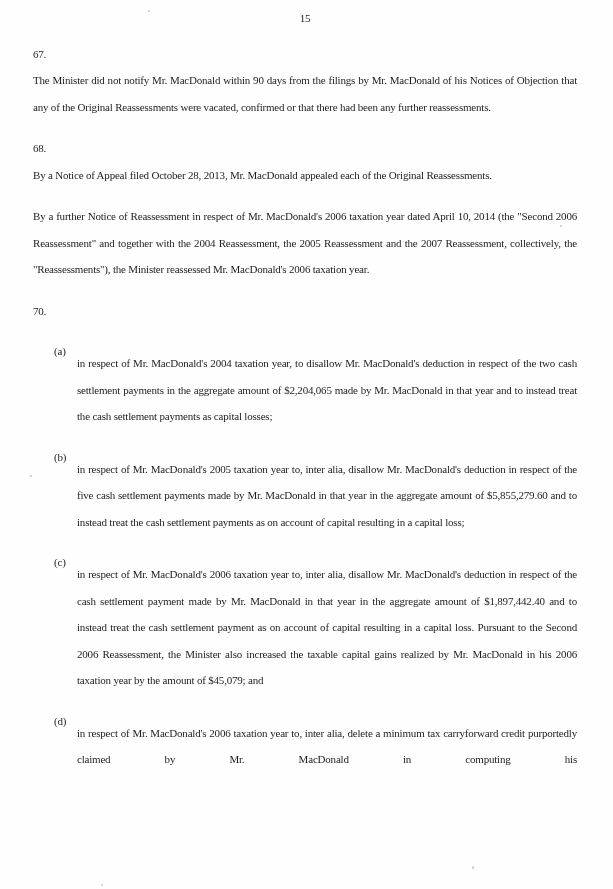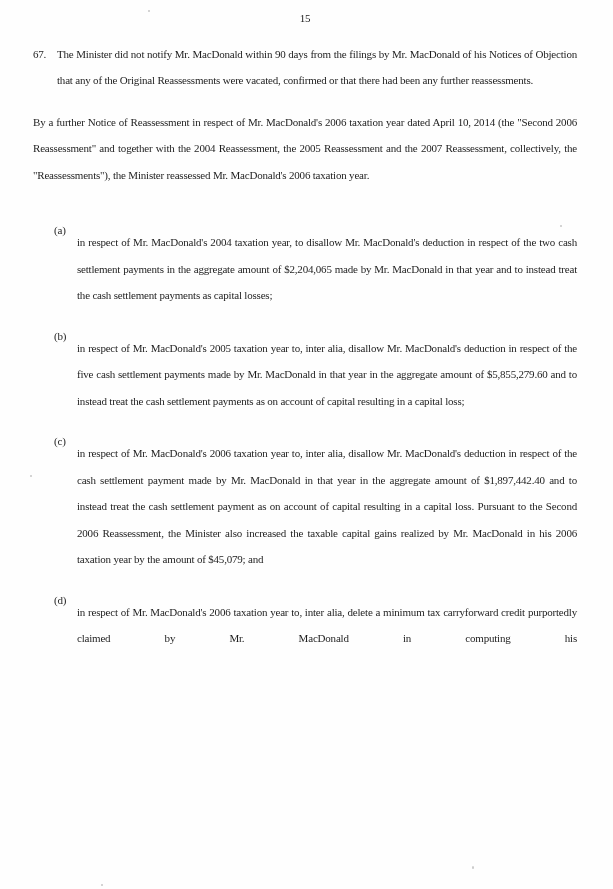--- a/index.html
+++ b/index.html
@@ -22,20 +22,21 @@
     color: #1e1e1e;
     overflow: hidden;
   }
   .page-number {
     text-align: center;
     margin-bottom: 9px;
   }
   .para {
     display: flex;
     margin: 0 0 15px 0;
+    flex-direction: column;
   }
   .para-num {
     width: 24px;
     flex-shrink: 0;
   }
   .para-body {
     flex: 1;
     text-align: justify;
   }
   .subitems {
@@ -72,26 +73,31 @@
 
 <div class="page">
 
   <div class="page-number">15</div>
 
   <div class="para">
     <div class="para-num">67.</div>
     <div class="para-body"><span>The Minister did not notify Mr. MacDonald within 90 days from the filings by Mr. MacDonald of his Notices of Objection that any of the Original Reassessments were vacated, confirmed or that there had been any further reassessments.</span></div>
   </div>
 
+  <div class="para">
+    <div class="para-num">68.</div>
+    <div class="para-body"><span>By a Notice of Appeal filed October 28, 2013, Mr. MacDonald appealed each of the Original Reassessments.</span></div>
+  </div>
 
   <div class="para">
     <div class="para-body"><span>By a further Notice of Reassessment in respect of Mr. MacDonald's 2006 taxation year dated April 10, 2014 (the "Second 2006 Reassessment" and together with the 2004 Reassessment, the 2005 Reassessment and the 2007 Reassessment, collectively, the "Reassessments"), the Minister reassessed Mr. MacDonald's 2006 taxation year.</span></div>
   </div>
 
   <div class="para">
+    <div class="para-num">70.</div>
     <div class="para-body">
 
       <div class="subitems">
 
         <div class="subitem">
           <div class="subitem-label">(a)</div>
           <div class="subitem-body"><span>in respect of Mr. MacDonald's 2004 taxation year, to disallow Mr. MacDonald's deduction in respect of the two cash settlement payments in the aggregate amount of $2,204,065 made by Mr. MacDonald in that year and to instead treat the cash settlement payments as capital losses;</span></div>
         </div>
 
         <div class="subitem">

